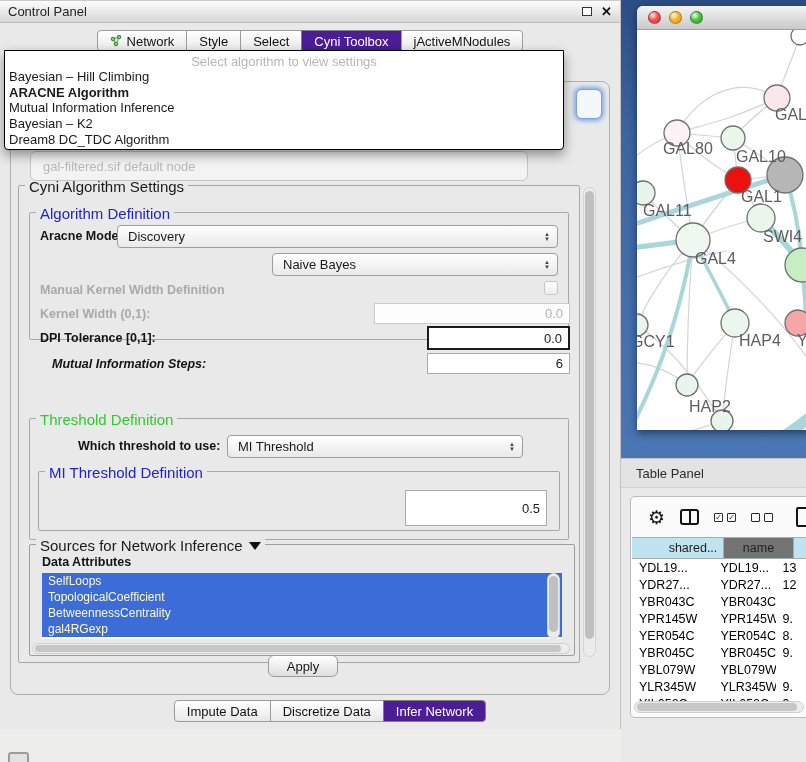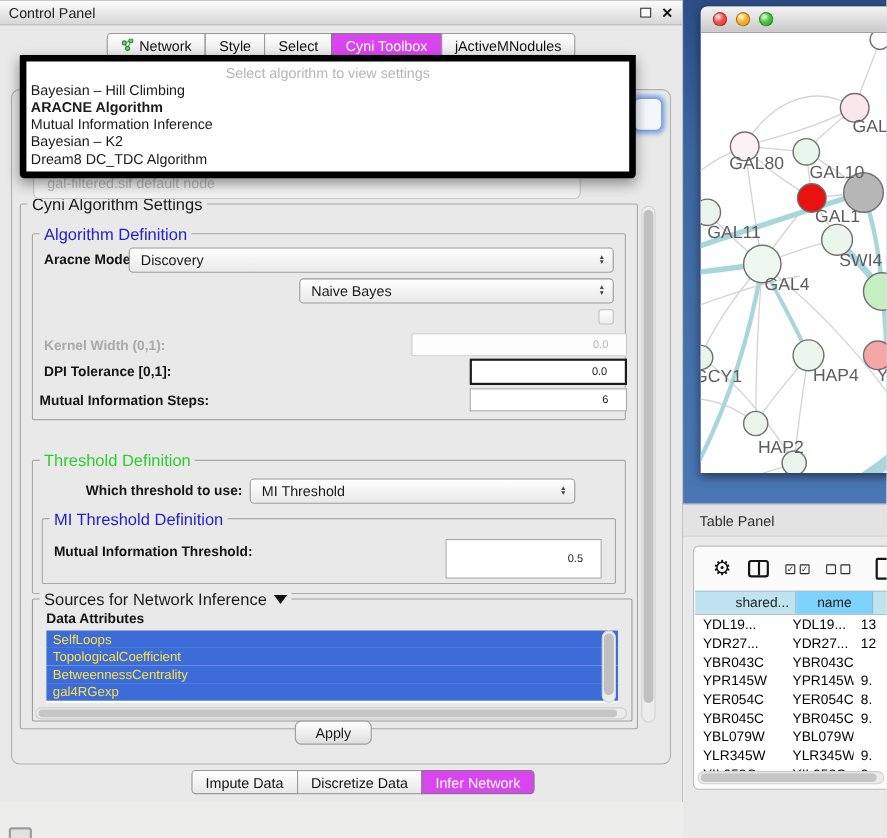--- a/index.html
+++ b/index.html
@@ -22,21 +22,21 @@
   .cp-titlebar-icons { margin-left:auto; display:flex; align-items:center; gap:9px; margin-right:8px; }
   .float-icon { width:10px; height:9px; border:1.6px solid #333; background:#fbfbfb; }
   .close-icon { font-size:13px; font-weight:bold; color:#111; line-height:13px; }
 
   .tabstrip { display:flex; justify-content:center; }
   .tab { border:1px solid #9b9b9b; margin-left:-1px; padding:0 12px; height:22px;
          display:flex; align-items:center; gap:5px; font-size:13px;
          background:linear-gradient(#ffffff,#e8e8e8); color:#111; cursor:default; }
   .tab:first-child { border-radius:4px 0 0 4px; margin-left:0; }
   .tab:last-child { border-radius:0 4px 4px 0; }
-  .tab.selected { background:#d946ef; color:#fff; border-color:#7f7f7f; }
+  .tab.selected { background:#4c1d95; color:#fff; border-color:#7f7f7f; }
   .cp-tabs { left:0; right:0; top:29px; }
   .cp-bottom-tabs { left:0; right:0; top:699px;padding-left:40px; }
 
   .cp-body { left:10px; top:80px; width:600px; height:614px;
              border:1px solid #b0b0b0; border-radius:8px; background:#e9e9e9; }
 
   
   .grp { position:absolute; border:1px solid #a8a8a8; border-radius:2px; }
   .gt { position:absolute; top:-8px; left:6px; background:#e9e9e9; padding:0 4px;
         font-size:15px; white-space:nowrap; }
@@ -46,46 +46,46 @@
   .lbl { font-weight:bold; font-size:12.5px; color:#141414; white-space:nowrap; }
   .lbl.disabled { color:#a9a9a9; }
 
   .combo { position:absolute; height:23px; background:linear-gradient(#ffffff,#e9e9e9);
            border:1px solid #9d9d9d; border-radius:4px; display:flex; align-items:center;
            font-size:13px; padding-left:10px; }
   .combo .arrows { position:absolute; right:7px; top:0; bottom:0; display:flex;
            flex-direction:column; justify-content:center; font-size:6px; line-height:5px; color:#444; }
 
   .field { position:absolute; background:#fff; border:1px solid #a9a9a9;
-           font-size:10px; display:flex; align-items:center; justify-content:flex-end;
-           padding-right:16px; }
+           font-size:13px; display:flex; align-items:center; justify-content:flex-end;
+           padding-right:6px; }
   .field.focused { border:2px solid #1b1b1b; }
   .field.disabled { border-color:#cccccc; color:#b3b3b3; background:#fdfdfd; }
 
   .checkbox { position:absolute; width:14px; height:14px; border:1px solid #c6c6c6;
               border-radius:3px; background:linear-gradient(#ffffff,#ededed); }
 
   .attr-list { position:absolute; background:#ffffff; overflow:hidden; }
-  .attr-item { height:16px; line-height:16px; background:#3c6cd8; color:#fde047;
+  .attr-item { height:16px; line-height:16px; background:#3c6cd8; color:#fef9c3;
                font-size:12px; padding-left:6px; }
   .vscroll { position:absolute; width:13px; background:#ececec; border:1px solid #d4d4d4;
              border-radius:7px; }
   .vscroll .thumb { position:absolute; left:1px; right:1px; background:#c0c0c0; border-radius:6px; }
   .hscroll { position:absolute; height:11px; background:#ececec; border:1px solid #cfcfcf;
              border-radius:6px; }
   .hscroll .thumb { position:absolute; top:1px; bottom:1px; background:#c6c6c6; border-radius:5px; }
 
   .apply-btn { position:absolute; left:268px; top:654px; width:70px; height:22px;
                border:1px solid #9b9b9b; border-radius:6px;
                background:linear-gradient(#ffffff,#dedede);
                font-size:13px; display:flex; align-items:center; justify-content:center; }
 
   
-  .popup { left:18px; top:49px; width:560px; height:112px; background:#fff;
-           border:6px solid #000000; border-radius:0 0 4px 4px;
+  .popup { left:4px; top:49px; width:560px; height:100px; background:#fff;
+           border:1px solid #000000; border-radius:0 0 4px 4px;
            box-shadow:0 5px 12px rgba(0,0,0,0.40); z-index:20; }
   .popup-header { text-align:center; color:#b6b6b6; font-size:13px; margin-top:3px; }
   .popup-item { font-size:13px; line-height:15.7px; padding-left:4px; white-space:nowrap; }
   .popup-item.bold { font-weight:bold; }
   .focus-frag { left:576px; top:88px; width:26px; height:30px; border-radius:6px;
                 border:1px solid #7aa2dd; background:#f4f7fb;
                 box-shadow:0 0 4px 2px rgba(95,145,230,0.75); z-index:10; }
   .ghost-combo { left:30px; top:150px; width:498px; height:30px; border:1px solid #c6c6c6;
                  border-radius:6px; background:#f3f3f3; z-index:5; display:flex; align-items:center; }
   .ghost-combo span { margin-left:12px; font-size:13px; color:#b7b7b7; }
@@ -125,21 +125,21 @@
   .col-icon::after { content:""; position:absolute; left:50%; top:0; bottom:0; width:2px;
               background:#141414; transform:translateX(-1px); }
   .pair { display:flex; gap:4px; margin-left:15px; }
   .mini-box { width:9px; height:9px; border:1.5px solid #2a2a2a; border-radius:1px;
               font-size:8px; line-height:7px; text-align:center; color:#2a2a2a; }
   .doc-icon { width:17px; height:20px; border:2px solid #141414; border-radius:2px 6px 2px 2px;
               margin-left:23px; }
   .tbl-head { position:absolute; left:1px; top:40px; display:flex; height:22px;
               border-top:1px solid #9fb0b6; border-bottom:1px solid #9fb0b6; }
   .th { font-size:12.5px; display:flex; align-items:center; justify-content:center;
-        border-right:1px solid #9fb0b6; background:#7dd3fc; color:#222; }
+        border-right:1px solid #9fb0b6; background:#737373; color:#222; }
   .th.hl { background:#c0e3f0;padding-left:31px; }
   .tbl-rows { position:absolute; left:1px; top:62px; width:197px; height:150px; overflow:hidden; background:#fff; }
   .tr { display:flex; height:17px; align-items:center; }
   .td { font-size:12.5px; padding-left:7px; white-space:nowrap; overflow:hidden; color:#000; }
 
   
   .mouse-cursor { left:611px; top:370px; width:0; height:0;
                   border-top:4px solid transparent; border-bottom:4px solid transparent;
                   border-right:7px solid #5f5f5f; }
   .corner-notch { left:0; top:0; width:9px; height:7px; background:#f6f6f6;
@@ -201,74 +201,74 @@
         <div class="popup-item bold">ARACNE Algorithm</div>
         <div class="popup-item">Mutual Information Inference</div>
         <div class="popup-item">Bayesian – K2</div>
         <div class="popup-item">Dream8 DC_TDC Algorithm</div>
       </div>
   </div>
 
   <div class="grp" style="left:18px; top:184px; width:562px; height:478px;">
     <span class="gt">Cyni Algorithm Settings</span>
 
-    <div class="grp" style="left:10px; top:26px; width:540px; height:170px;">
+    <div class="grp" style="left:10px; top:26px; width:540px; height:128px;">
       <span class="gt blue">Algorithm Definition</span>
 
       <span class="lbl abs" style="left:10px; top:16px;">Aracne Mode:</span>
       <div class="combo" style="left:87px; top:12px; right:10px;">
         <span>Discovery</span>
         <span class="arrows">
             <span>▲</span>
             <span>▼</span>
           </span>
       </div>
 
       <div class="combo" style="left:242px; top:40px; right:10px;">
         <span>Naive Bayes</span>
         <span class="arrows">
             <span>▲</span>
             <span>▼</span>
           </span>
       </div>
 
+      <span class="lbl disabled abs" style="left:10px; top:70px;">Manual Kernel Width Definition</span>
       <span class="checkbox" style="right:10px; top:68px;"></span>
 
       <span class="lbl disabled abs" style="left:10px; top:94px;">Kernel Width (0,1):</span>
       <div class="field disabled" style="left:344px; top:90px; width:196px; height:21px;">
         <span>0.0</span>
       </div>
 
       <span class="lbl abs" style="left:10px; top:118px;">DPI Tolerance [0,1]:</span>
       <div class="field focused" style="left:397px; top:113px; width:143px; height:24px;">
         <span>0.0</span>
       </div>
 
-      <span class="lbl abs" style="left:6px; top:144px;">Mutual Information Steps:</span>
+      <span class="lbl abs" style="left:22px; top:144px;font-style:italic;">Mutual Information Steps:</span>
       <div class="field" style="left:397px; top:140px; width:143px; height:21px;">
         <span>6</span>
       </div>
     </div>
 
 
     <div class="grp" style="left:10px; top:232px; width:540px; height:122px;">
       <span class="gt green">Threshold Definition</span>
 
       <span class="lbl abs" style="left:48px; top:20px;">Which threshold to use:</span>
       <div class="combo" style="left:197px; top:16px; width:296px;">
         <span>MI Threshold</span>
         <span class="arrows">
             <span>▲</span>
             <span>▼</span>
           </span>
       </div>
 
       <div class="grp" style="left:8px; top:52px; width:522px; height:60px;">
         <span class="gt blue">MI Threshold Definition</span>
-        <span class="lbl abs" style="left:10px; top:22px;">Mutual Information Threshold:</span>
         <div class="field" style="right:12px; top:18px; width:142px; height:36px;">
           <span>0.5</span>
         </div>
       </div>
     </div>
 
     <div class="grp" style="left:10px; top:358px; width:546px; height:112px; border-color:#9e9e9e;">
       <span class="gt">
         <span>Sources for Network Inference</span><span class="tri-down"></span>
       </span>

